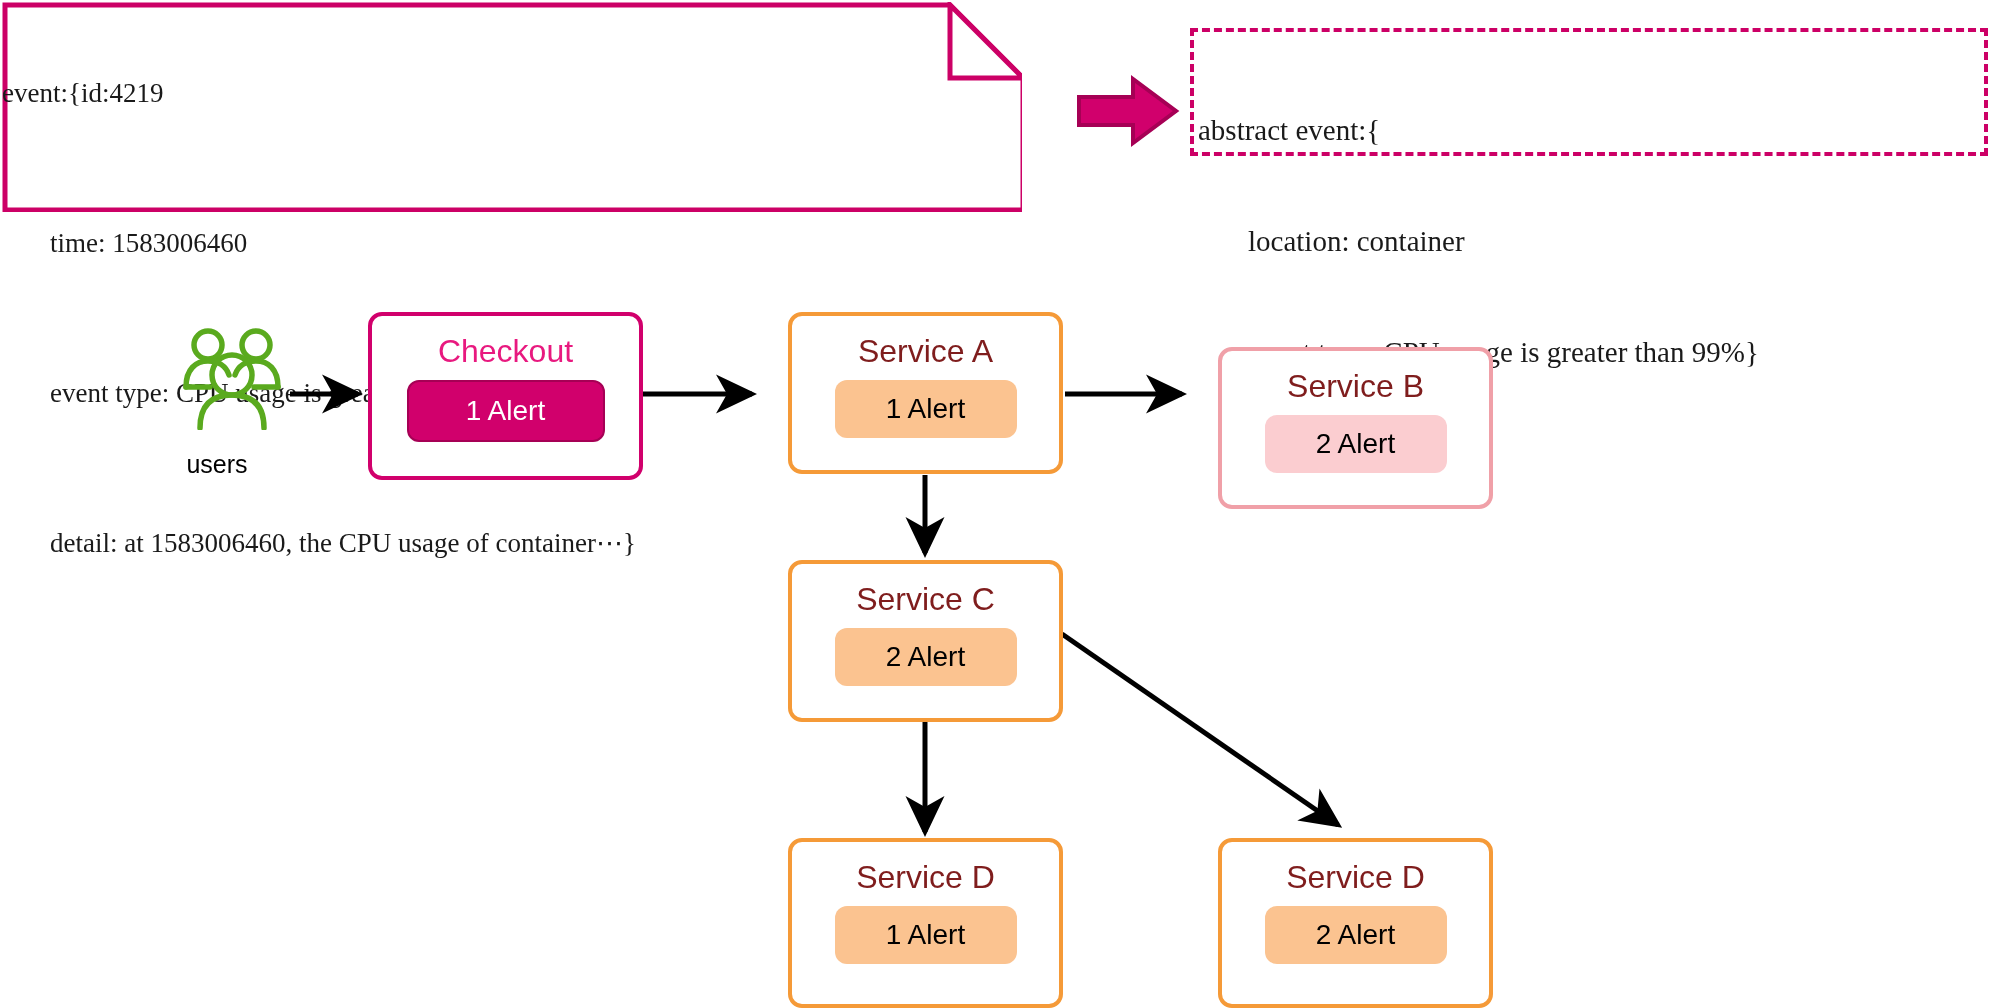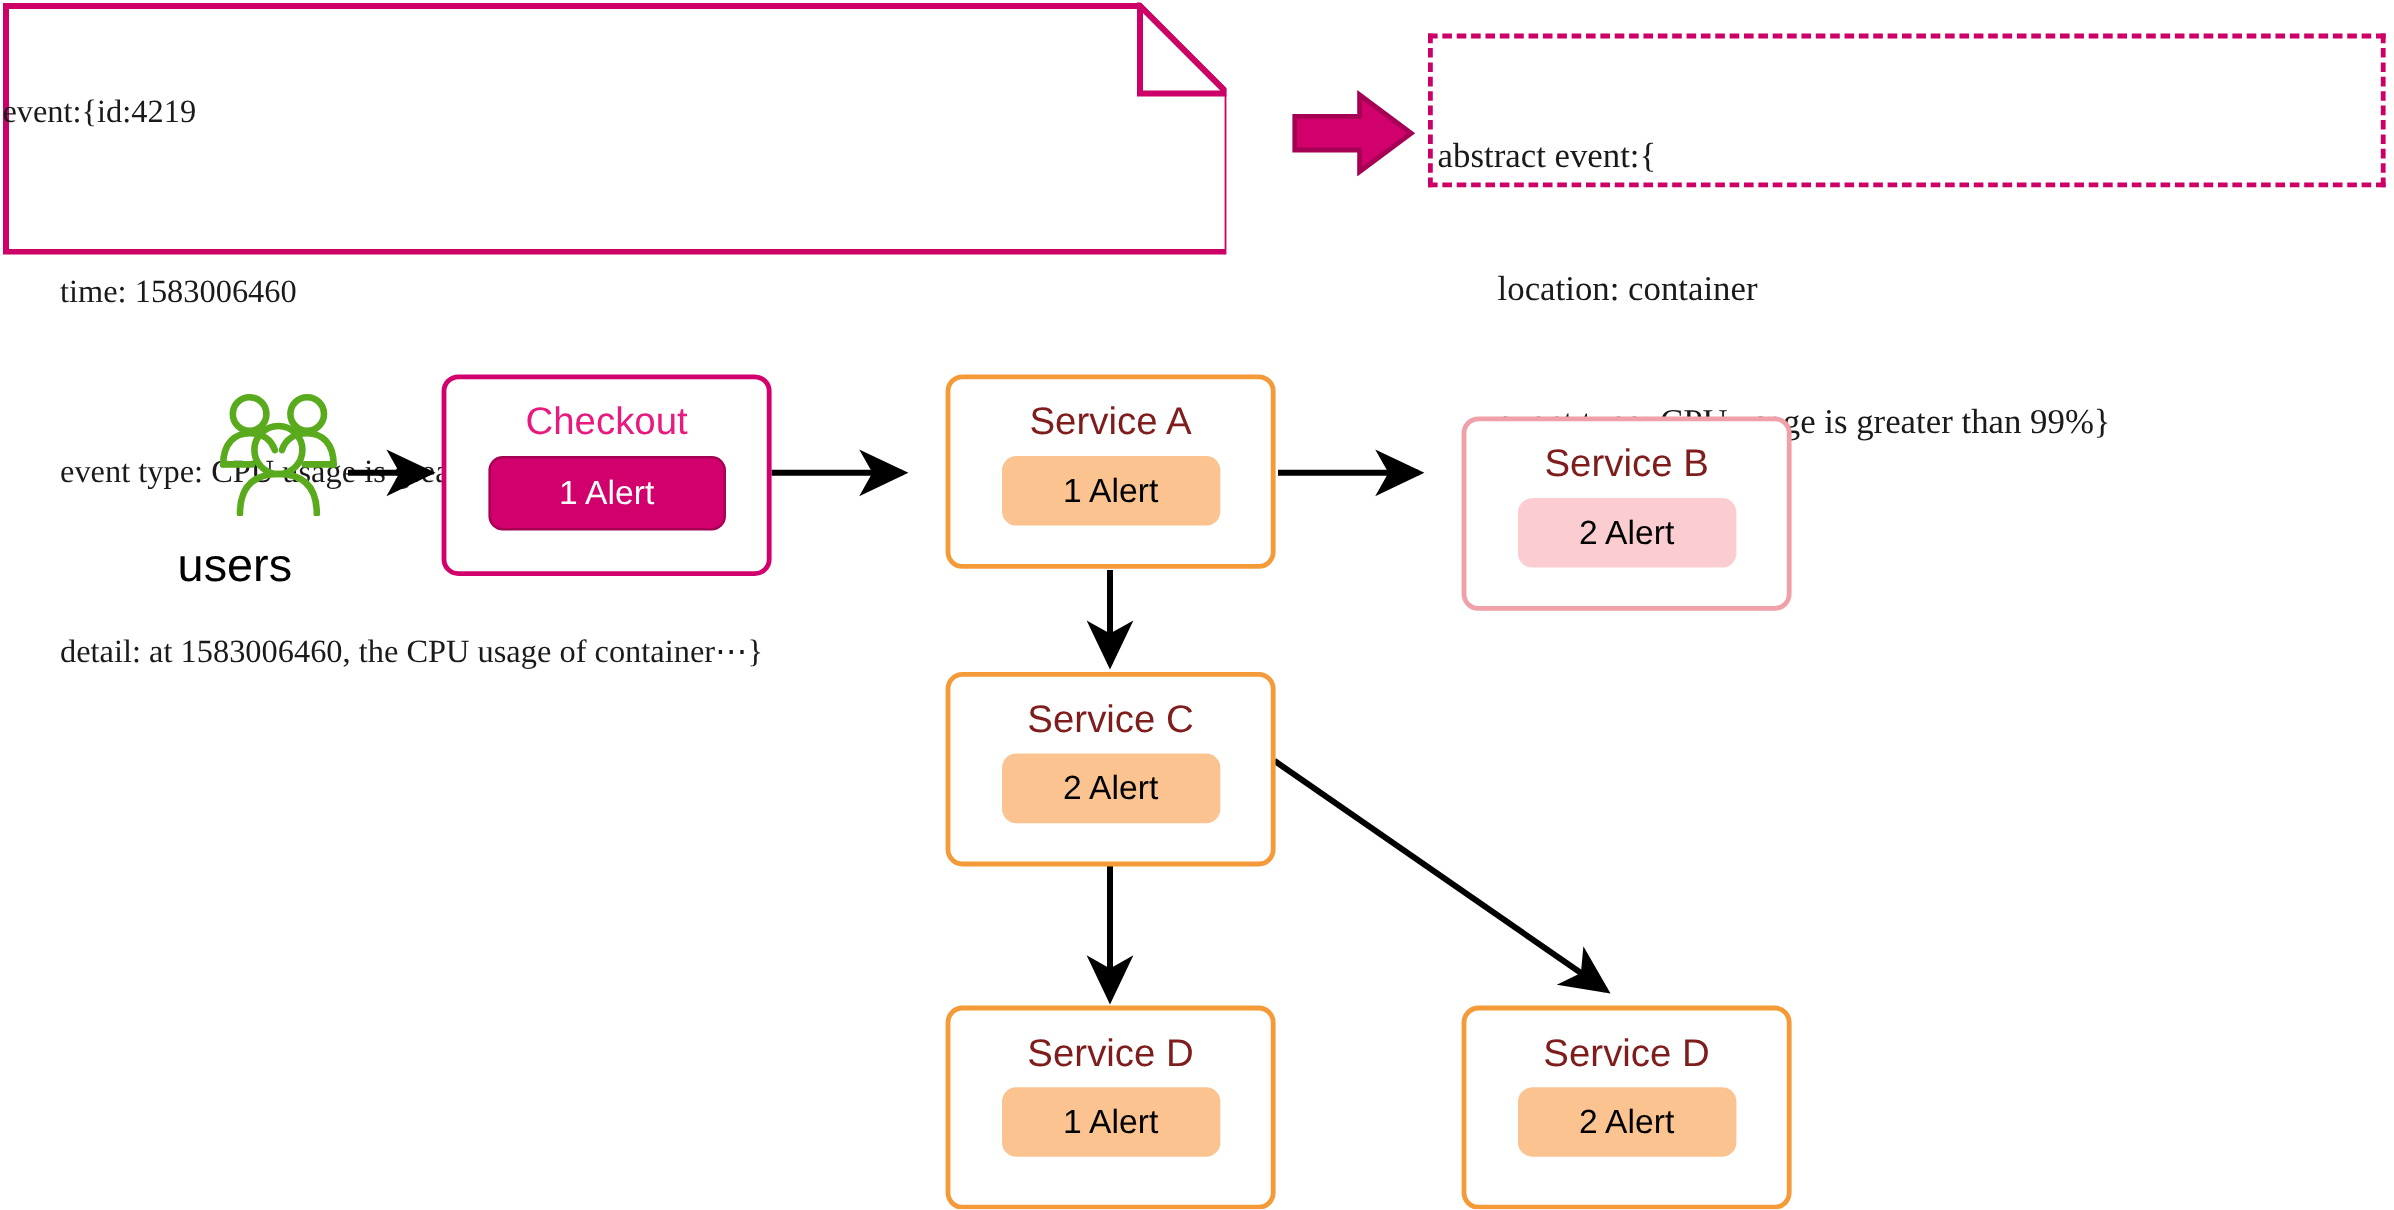--- a/index.html
+++ b/index.html
@@ -77,24 +77,25 @@
   
   .users-icon {
     position: absolute;
     left: 178px;
     top: 325px;
     width: 110px;
     height: 105px;
   }
   .users-label {
     position: absolute;
-    left: 148px;
+    left: 132px;
     top: 450px;
     width: 170px;
-    font-size: 39px;
+    text-align: center;
+    font-size: 25px;
     color: #000000;
     font-family: "Liberation Sans", sans-serif;
   }
 
   
   .node {
     position: absolute;
     box-sizing: border-box;
     background: #ffffff;
     border-radius: 14px;

